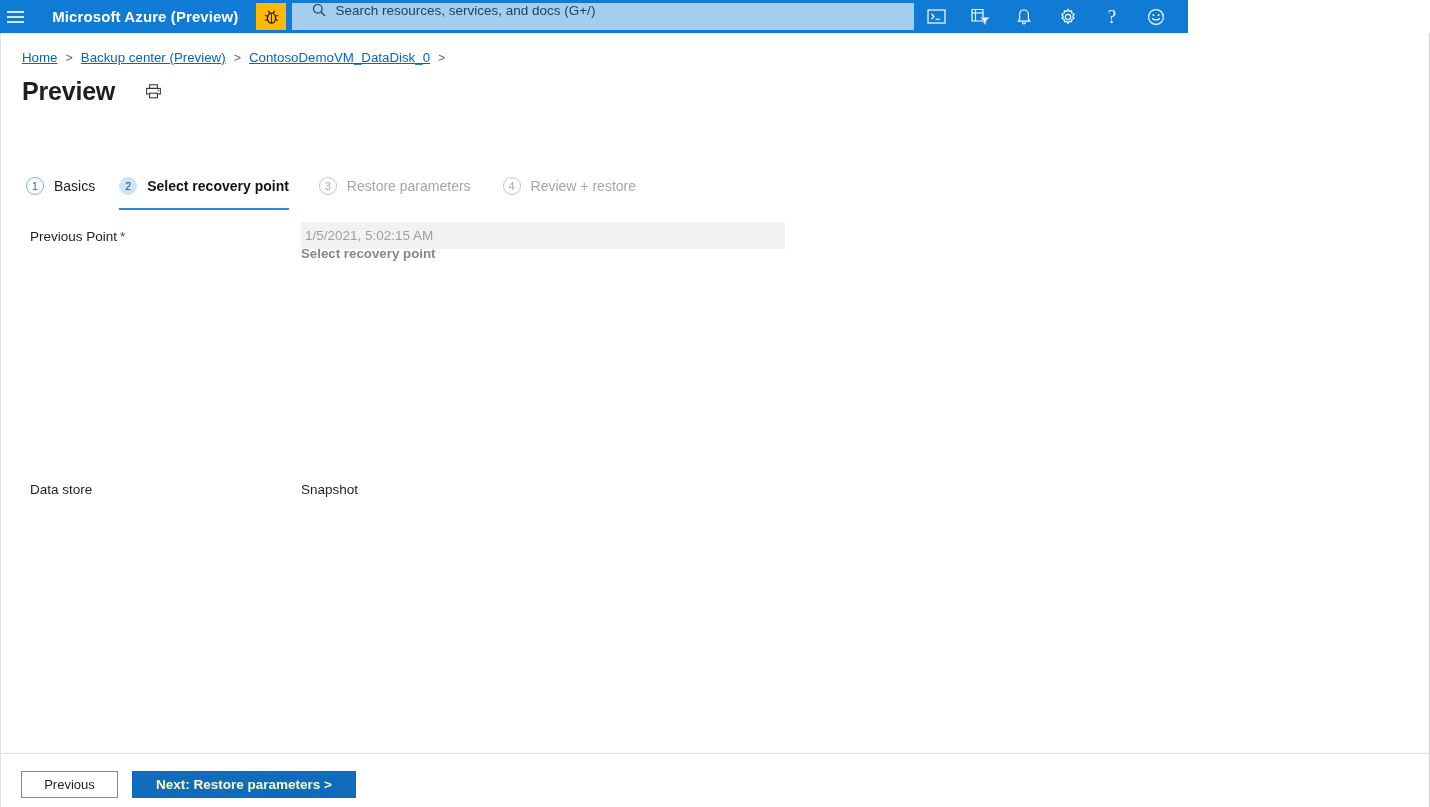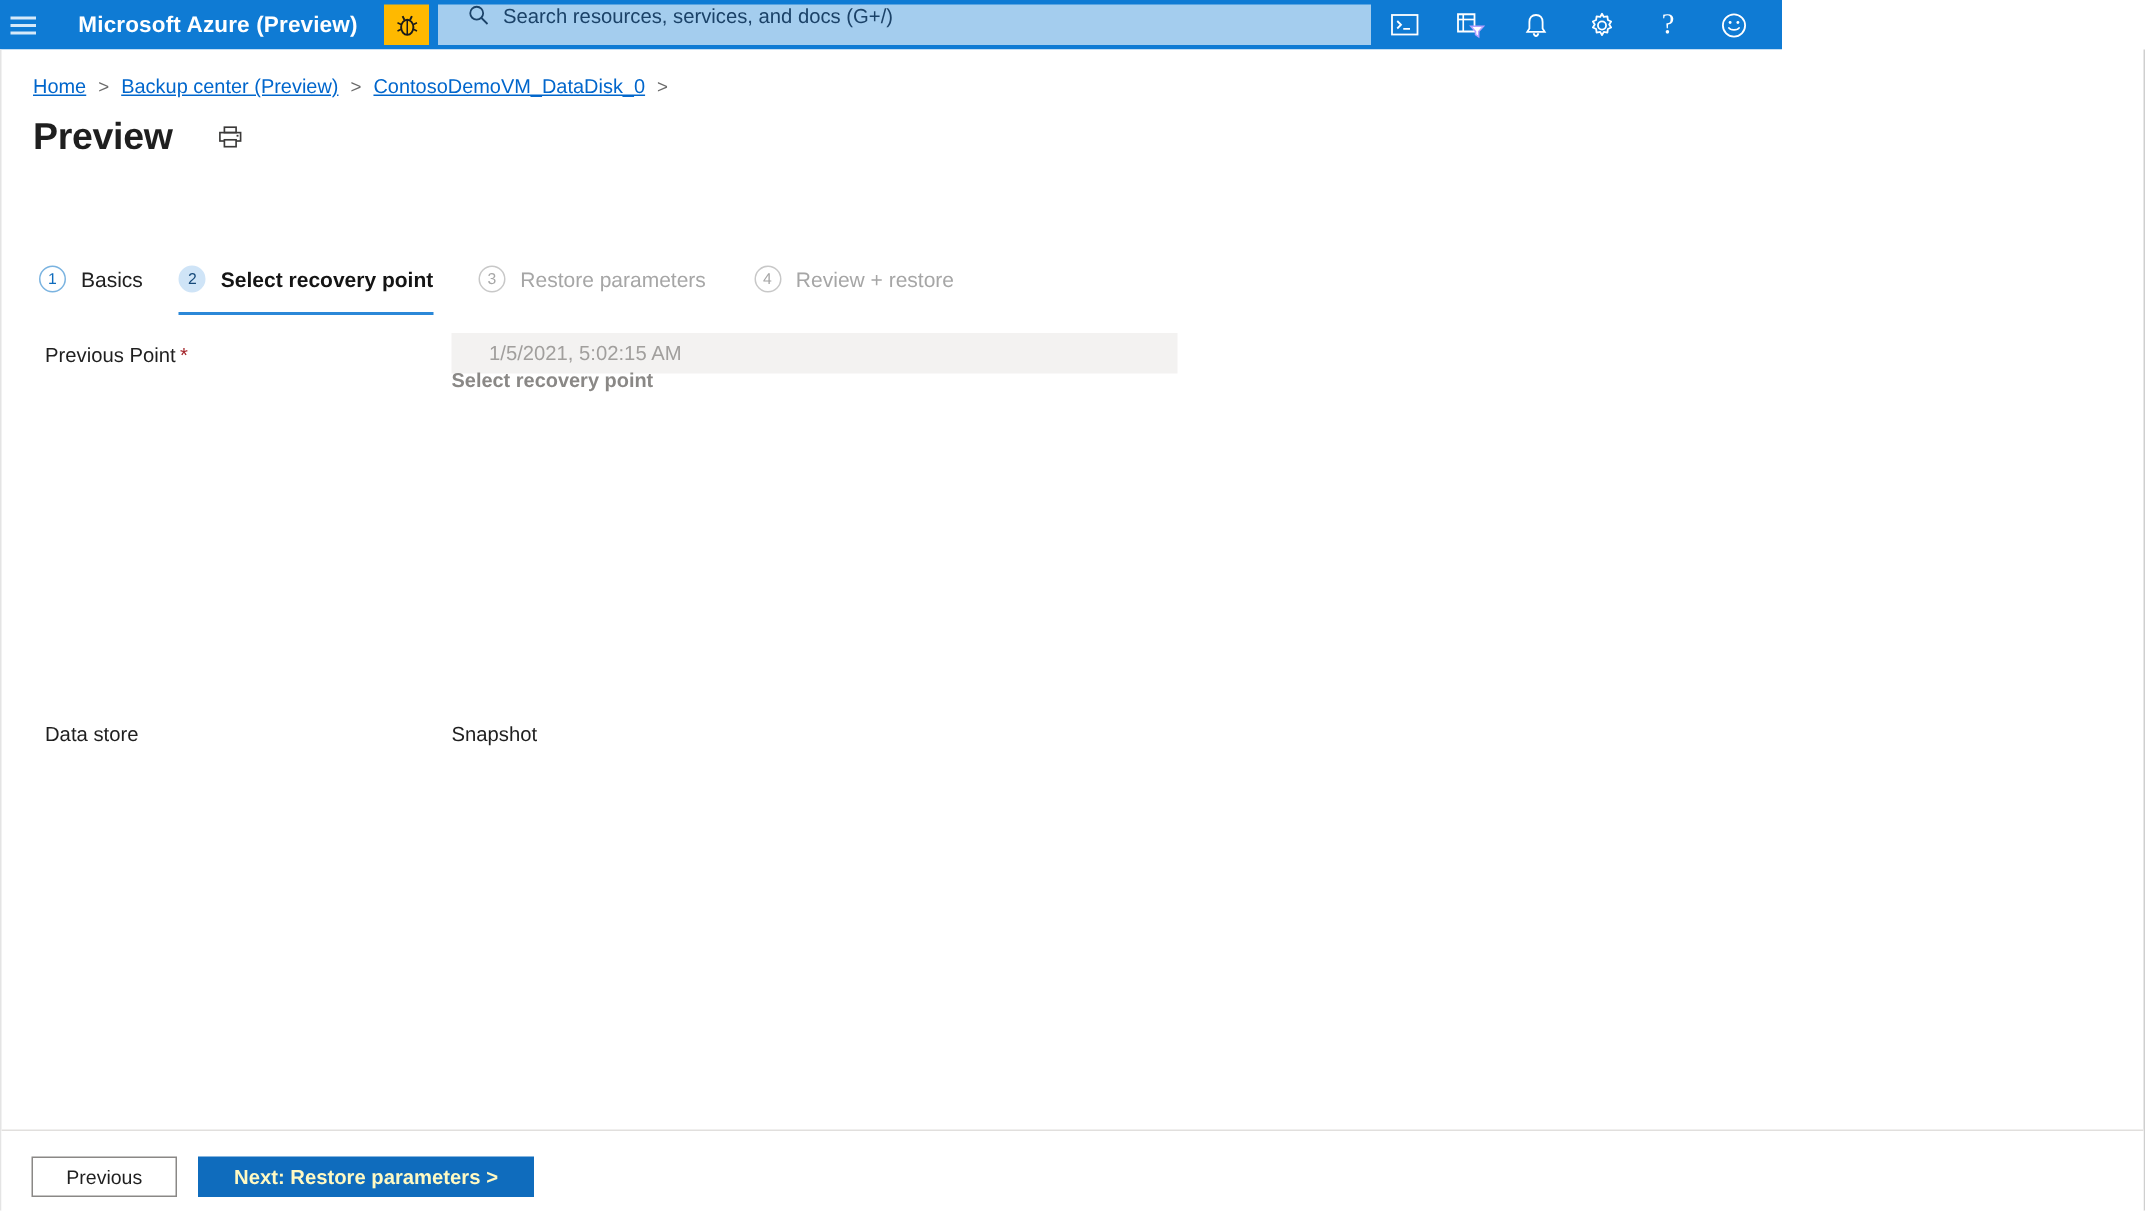--- a/index.html
+++ b/index.html
@@ -239,21 +239,21 @@
   .rp-input {
     position: absolute;
     left: 300px;
     top: -7px;
     width: 484px;
     height: 27px;
     background: #f3f2f1;
     border: none;
     display: flex;
     align-items: center;
-    padding-left: 25px;
+    padding-left: 4px;
     font-size: 13.5px;
     color: #a19f9d;
     cursor: not-allowed;
     text-align: center;
   }
   .rp-link {
     position: absolute;
     left: 300px;
     top: 17px;
     font-size: 13.3px;

